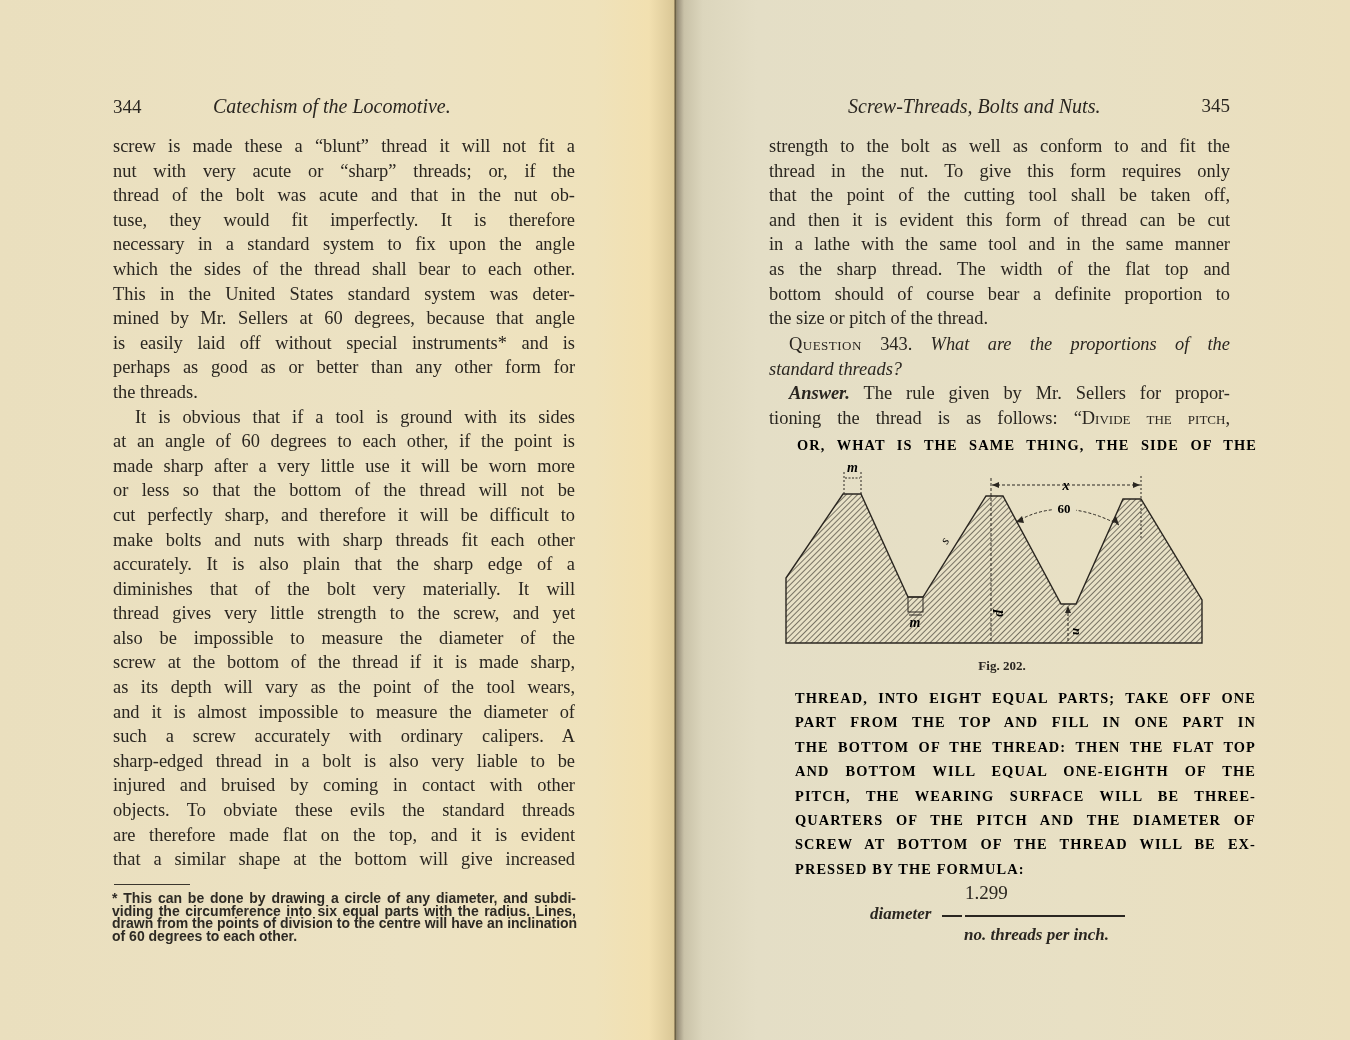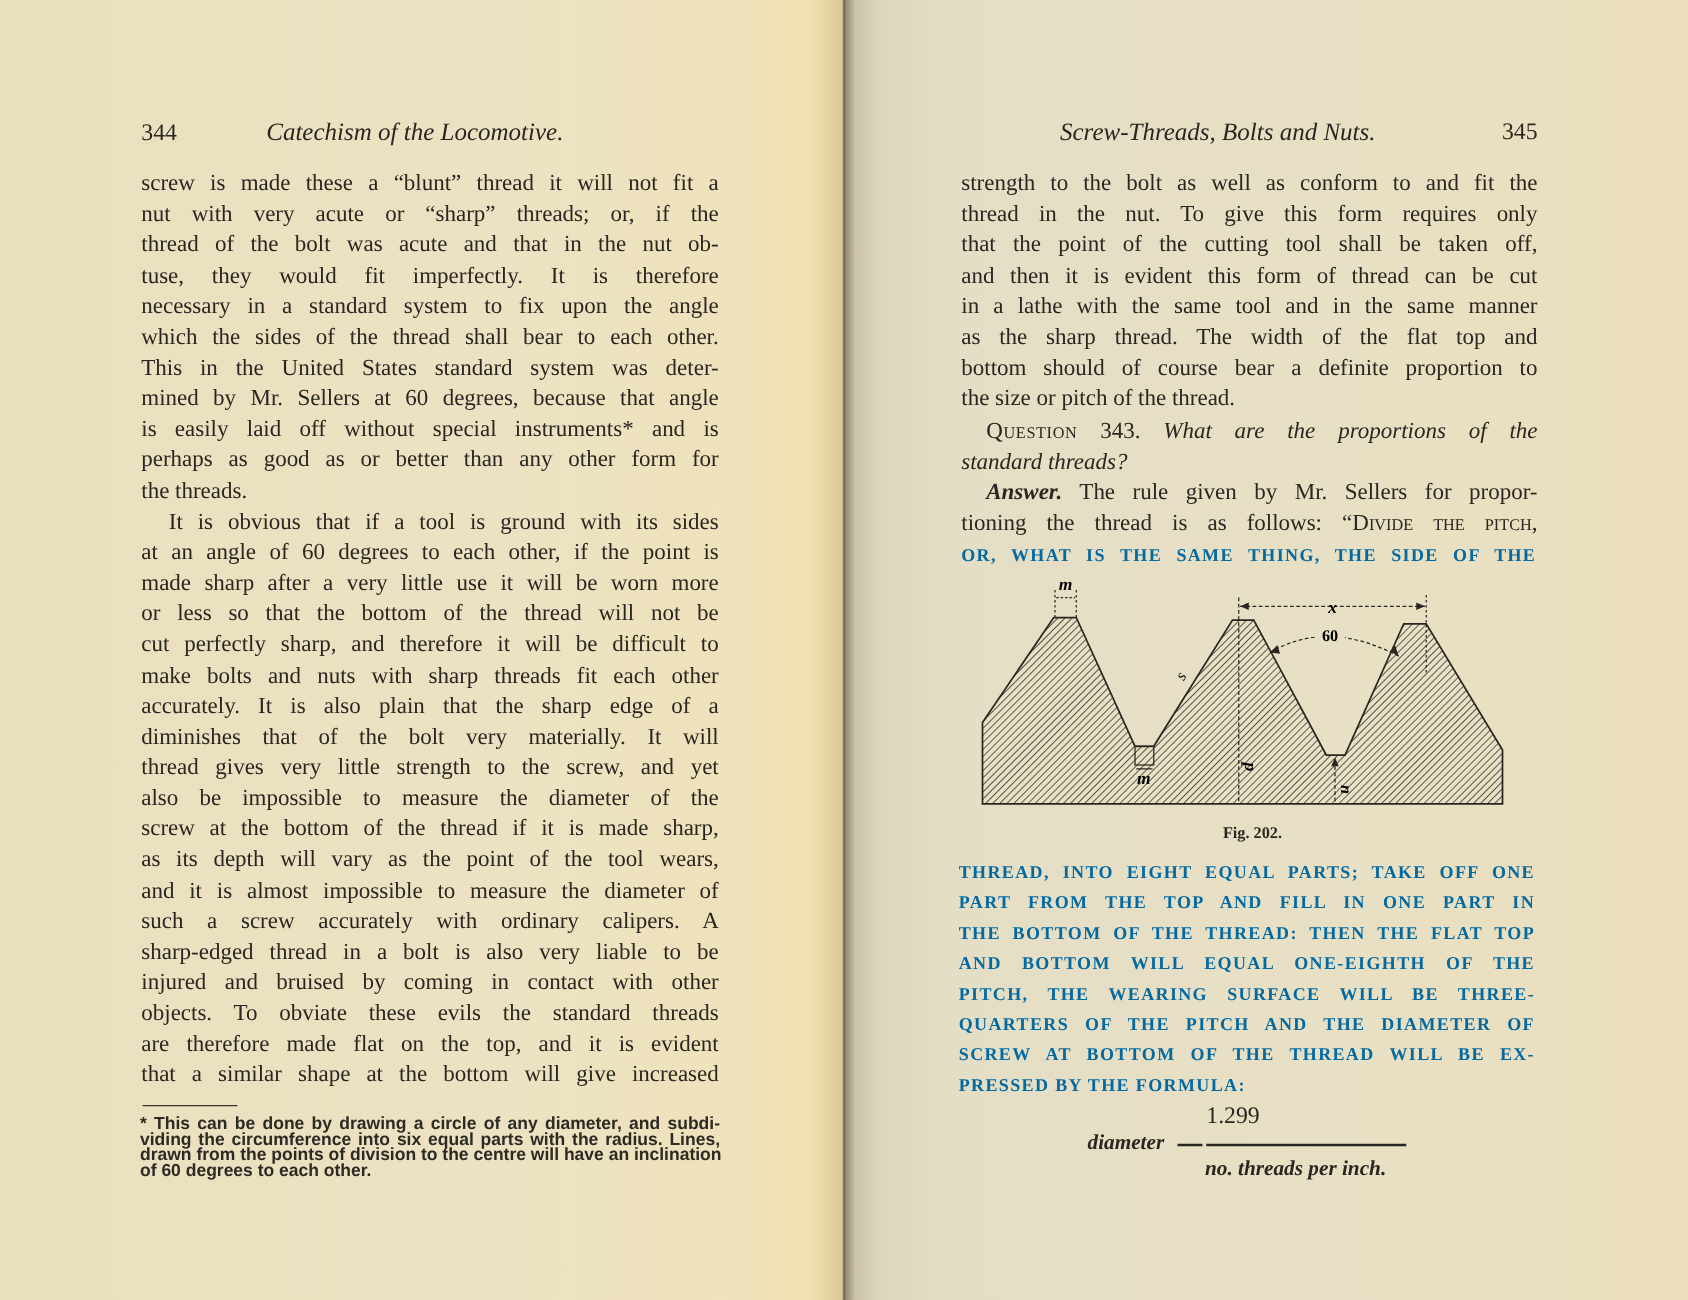--- a/index.html
+++ b/index.html
@@ -34,21 +34,21 @@
     font-family: "Liberation Serif", "DejaVu Serif", serif;
     font-size:18.4px;
     line-height:24.6px;
     text-align:justify;
   }
   .line { display:block; height:24.6px; white-space:nowrap; text-align-last:justify; text-align:justify; }
   .line.last { text-align-last:left; }
   .indent { padding-left:22px; }
   .smallcaps {
     font-family: "Liberation Serif", "DejaVu Serif", serif;
-    font-size:14.4px; letter-spacing:1.1px; font-weight:bold; color:#0369a1;
+    font-size:14.4px; letter-spacing:1.1px; font-weight:bold; color:#000000;margin-left:28px;
   }
   .caps-line { display:block; height:24.4px; line-height:24.4px; white-space:nowrap; text-align:justify; text-align-last:justify; }
   .footnote {
     position:absolute; left:112px; top:892px; width:464px;
     font-family: Liberation Sans, sans-serif;
     font-size:14px; line-height:12.6px; font-weight:bold; color:#2d2a24;
   }
   .footnote .line { height:12.6px; }
   .footnote-rule { position:absolute; left:114px; top:884px; width:76px; height:1px; background:#3a362e; }
   .figure { position:absolute; left:784px; top:460px; width:424px; height:186px; }

